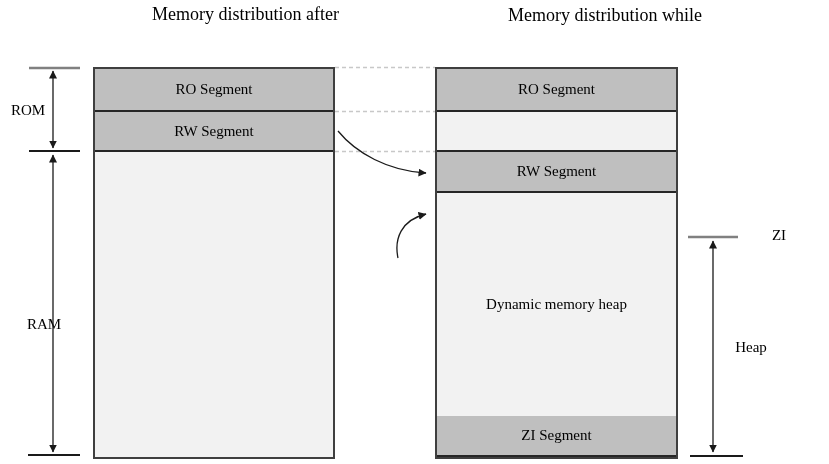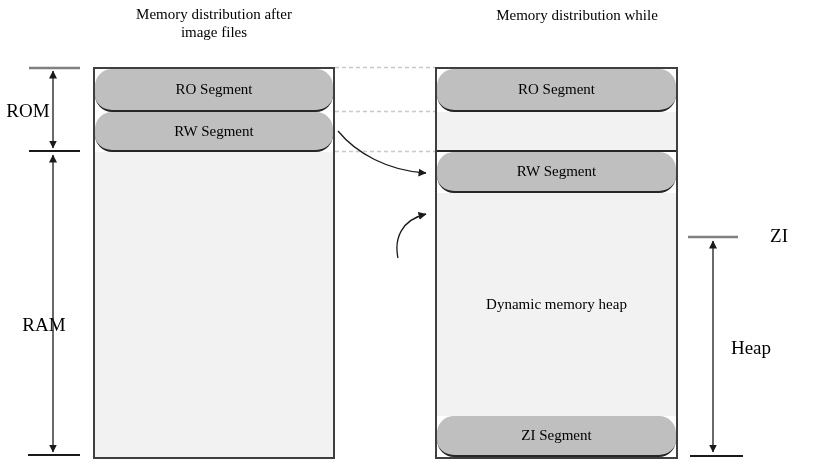--- a/index.html
+++ b/index.html
@@ -1,61 +1,60 @@
 <!DOCTYPE html>
 <html><head>
 <meta charset="utf-8">
 <style>
   html,body { margin:0; padding:0; background:#ffffff; }
   .canvas {
     position:relative; width:829px; height:464px; background:#ffffff;
     font-family:"Liberation Serif", serif; color:#000000; overflow:hidden;
   }
   .title {
-    position:absolute; text-align:center; font-size:15px; line-height:18px;
+    position:absolute; text-align:right; font-size:18px; line-height:18px;
   }
   .title-left  { left:89px;  top:5px;  width:250px; }
   .title-right { left:452px; top:6px; width:250px; }
   .membox {
     position:absolute; top:67px; height:392px; box-sizing:border-box;
     border:2px solid #3f3f3f; display:flex; flex-direction:column;
   }
   .membox-left  { left:93px;  width:242px; }
   .membox-right { left:435px; width:243px; }
   .seg {
     box-sizing:border-box; display:flex; align-items:center; justify-content:center;
     font-size:15px; flex:0 0 auto;
   }
-  .seg-gray  { background:#bfbfbf; border-bottom:2px solid #262626;border-radius:17px; }
+  .seg-gray  { background:#bfbfbf; border-bottom:2px solid #262626; }
   .seg-light { background:#f2f2f2; }
   .seg-light-sep { background:#f2f2f2; border-bottom:2px solid #262626; }
   .seg-fill  { flex:1 1 auto; }
   .h43 { height:43px; }
   .h40 { height:40px; }
   .h41 { height:41px; }
   .sidelabel {
-    position:absolute; text-align:center; font-size:19px; line-height:19px;
+    position:absolute; text-align:center; font-size:15px; line-height:19px;
   }
   .lbl-rom  { left:5px;   top:101px; width:46px; }
   .lbl-ram  { left:21px;   top:315px; width:46px; }
   .lbl-zi   { left:732px; top:226px; width:94px; }
   .lbl-heap { left:724px; top:338px; width:54px; }
   .annot-layer {
     position:absolute; left:0; top:0; width:829px; height:464px;
     pointer-events:none; z-index:5;
   }
 </style>
 </head>
 <body>
 
 <div class="canvas">
 
   <div class="title title-left">
     <div>Memory distribution after</div>
-    <div>image files</div>
   </div>
   <div class="title title-right">
     <div>Memory distribution while</div>
   </div>
 
   <div class="membox membox-left">
     <div class="seg seg-gray h43">
       <span>RO Segment</span>
     </div>
     <div class="seg seg-gray h40">

